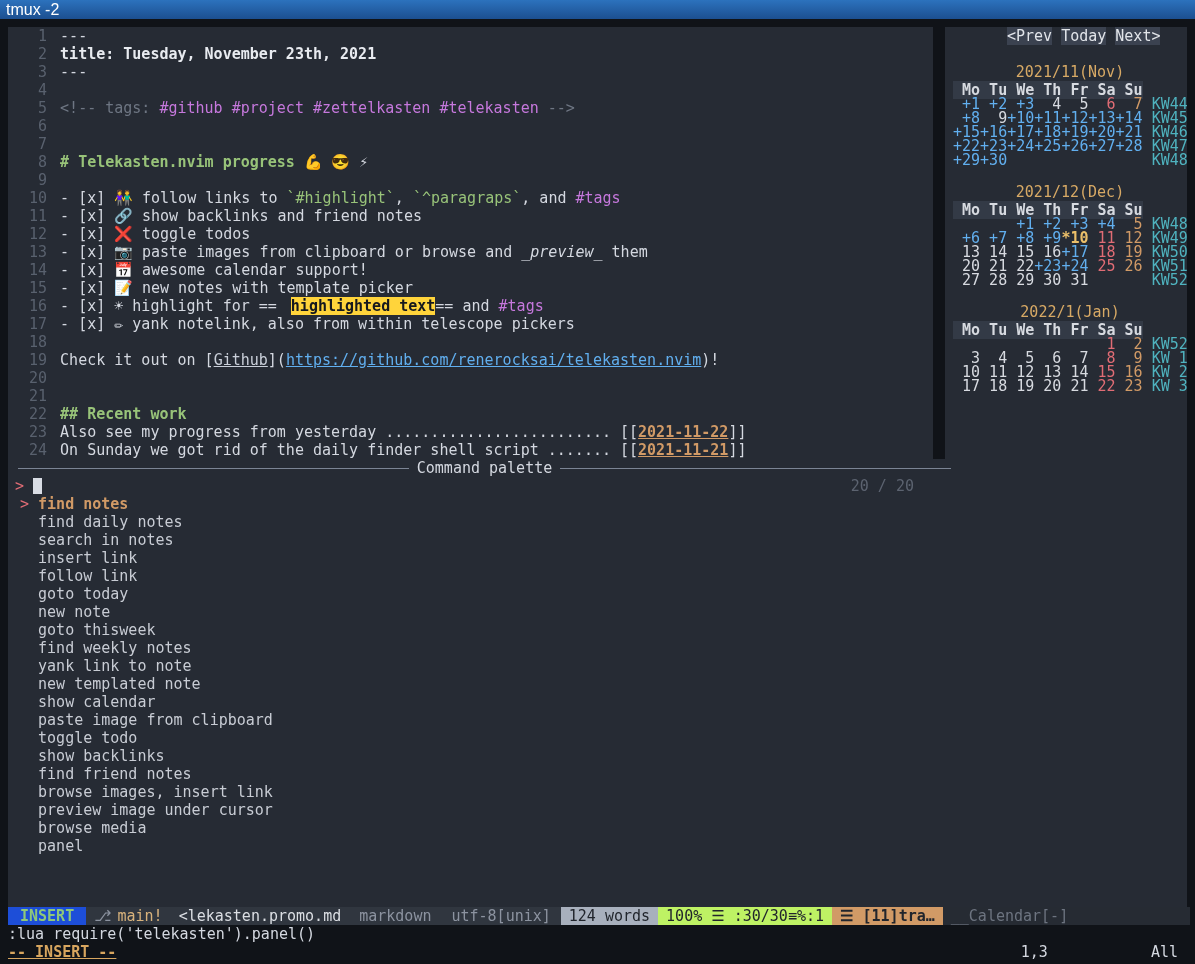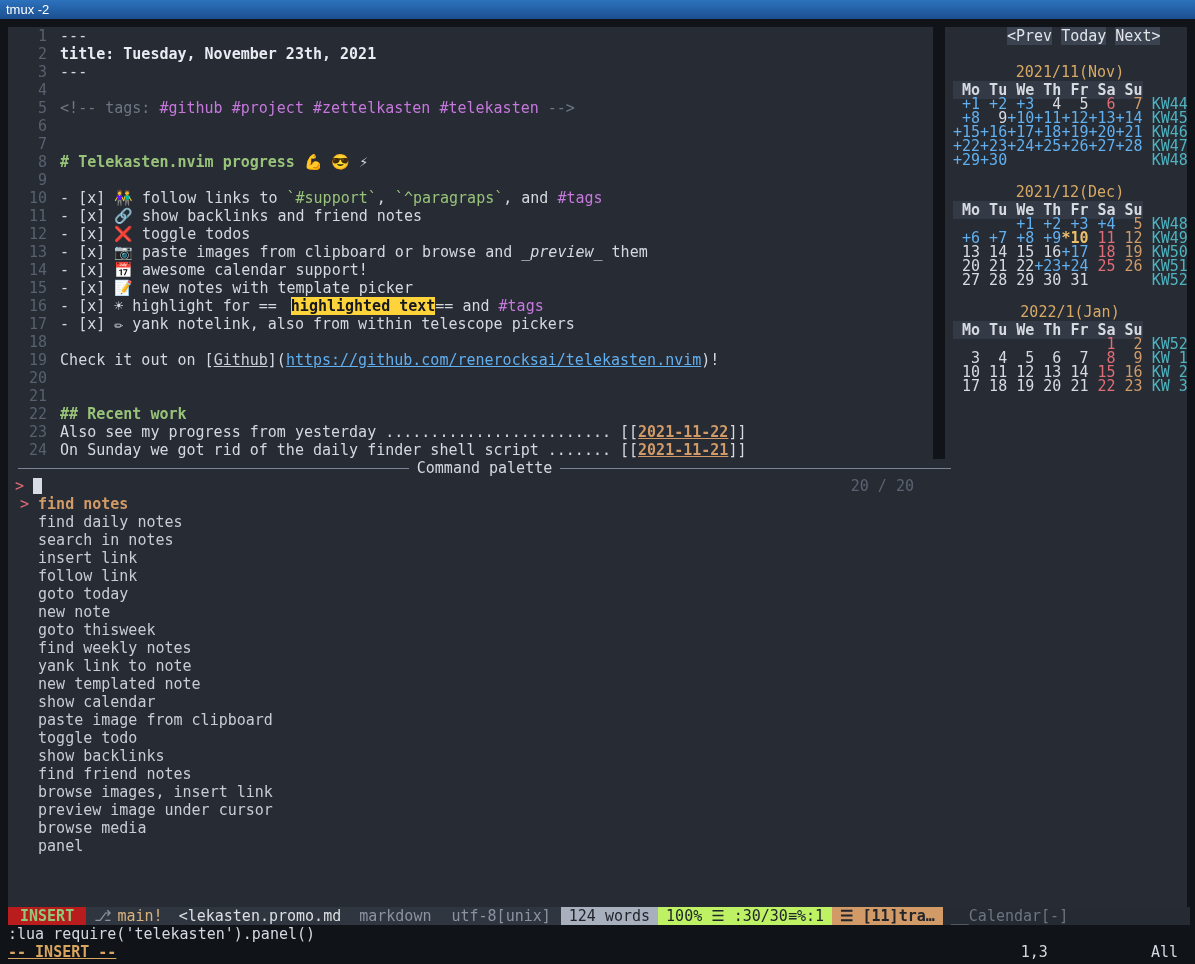--- a/index.html
+++ b/index.html
@@ -2,21 +2,21 @@
 <html><head>
 <meta charset="utf-8">
 <style>
   html,body{margin:0;padding:0;background:#000;}
   #root{position:relative;width:1195px;height:964px;overflow:hidden;
         font-family:"DejaVu Sans Mono",monospace;font-size:15px;line-height:18px;
         -webkit-font-smoothing:antialiased;}
   
   .titlebar{position:absolute;left:0;top:0;width:100%;height:19px;
     background:linear-gradient(#2c72bd,#1c4f90);color:#fff;
-    font-family:"Liberation Sans",sans-serif;font-size:13px;line-height:19px;
+    font-family:"Liberation Sans",sans-serif;font-size:16px;line-height:19px;
     padding-left:6px;box-sizing:border-box;}
   
   .term{position:absolute;left:0;top:19px;width:1195px;height:945px;background:#101318;}
   .screen{position:absolute;left:8px;top:8px;width:1179px;height:898px;background:#262b34;}
   
   .editor{position:absolute;left:0;top:0;width:925px;height:432px;overflow:hidden;}
   .eline{height:18px;white-space:pre;padding-left:12px;color:#d4d8e0;}
   .lnum{color:#59616e;margin-right:13px;}
   .s-b{color:#d4d8e0;}
   .s-bold{color:#e8ebf0;font-weight:700;}
@@ -54,21 +54,21 @@
   .pal-prompt{display:flex;height:18px;padding-left:7px;white-space:pre;align-items:center;}
   .pal-caret{color:#e06c75;white-space:pre;}
   .cursor{display:inline-block;width:9px;height:16px;background:#d8dce4;}
   .pal-count{margin-left:auto;margin-right:47px;color:#5c6370;}
   .pal-item{height:18px;white-space:pre;padding-left:12px;color:#c8ccd4;}
   .pal-item.sel .pal-label{color:#d19a66;font-weight:700;}
   
   .statusline{position:absolute;left:0;bottom:0;width:1179px;height:18px;background:#30363f;
     display:flex;align-items:stretch;line-height:18px;white-space:pre;}
   .sl-seg{flex:none;padding:0 8px;}
-  .sl-mode{background:#b91c1c;color:#8fc879;font-weight:700;padding:0 12px;}
+  .sl-mode{background:#1d4ed8;color:#8fc879;font-weight:700;padding:0 12px;}
   .sl-branch{color:#d8b27c;}
   .sl-bicon{color:#8c93a0;margin-right:6px;}
   .sl-file{color:#dcdfe4;padding:0 8px;}
   .sl-dim{color:#8c93a0;padding:0 10px;}
   .sl-spacer{flex:1;min-width:0;}
   .sl-light{background:#a8b0bd;color:#21252c;}
   .sl-light2{background:#bef264;color:#21252c;}
   .sl-tab{background:#d19a66;color:#21252c;font-weight:700;}
   .sl-calstat{width:247px;box-sizing:border-box;background:#262b33;color:#6d7480;}
   
@@ -91,21 +91,21 @@
       <div class="editor" id="editor">
           <div class="eline"><span class="lnum">  1</span><span class="s-b">---</span></div>
           <div class="eline"><span class="lnum">  2</span><span class="s-bold">title: Tuesday, November 23th, 2021</span></div>
           <div class="eline"><span class="lnum">  3</span><span class="s-b">---</span></div>
           <div class="eline"><span class="lnum">  4</span></div>
           <div class="eline"><span class="lnum">  5</span><span class="s-cm">&lt;!-- tags: </span><span class="s-tag">#github</span><span class="s-cm"> </span><span class="s-tag">#project</span><span class="s-cm"> </span><span class="s-tag">#zettelkasten</span><span class="s-cm"> </span><span class="s-tag">#telekasten</span><span class="s-cm"> --&gt;</span></div>
           <div class="eline"><span class="lnum">  6</span></div>
           <div class="eline"><span class="lnum">  7</span></div>
           <div class="eline"><span class="lnum">  8</span><span class="s-h"># Telekasten.nvim progress</span><span class="s-b"> 💪 😎 ⚡</span></div>
           <div class="eline"><span class="lnum">  9</span></div>
-          <div class="eline"><span class="lnum"> 10</span><span class="s-b">- [x] 👫 follow links to </span><span class="s-code">`#support`</span><span class="s-b">, </span><span class="s-code">`^paragraps`</span><span class="s-b">, and </span><span class="s-tag">#tags</span></div>
+          <div class="eline"><span class="lnum"> 10</span><span class="s-b">- [x] 👫 follow links to </span><span class="s-code">`#highlight`</span><span class="s-b">, </span><span class="s-code">`^paragraps`</span><span class="s-b">, and </span><span class="s-tag">#tags</span></div>
           <div class="eline"><span class="lnum"> 11</span><span class="s-b">- [x] 🔗 show backlinks and friend notes</span></div>
           <div class="eline"><span class="lnum"> 12</span><span class="s-b">- [x] ❌ toggle todos</span></div>
           <div class="eline"><span class="lnum"> 13</span><span class="s-b">- [x] 📷 paste images from clipboard or browse and </span><span class="s-it">_preview_</span><span class="s-b"> them</span></div>
           <div class="eline"><span class="lnum"> 14</span><span class="s-b">- [x] 📅 awesome calendar support!</span></div>
           <div class="eline"><span class="lnum"> 15</span><span class="s-b">- [x] 📝 new notes with template picker</span></div>
           <div class="eline"><span class="lnum"> 16</span><span class="s-b">- [x] ☀ highlight for </span><span class="s-b">==</span><span class="s-hl">highlighted text</span><span class="s-b">==</span><span class="s-b"> and </span><span class="s-tag">#tags</span></div>
           <div class="eline"><span class="lnum"> 17</span><span class="s-b">- [x] ✏ yank notelink, also from within telescope pickers</span></div>
           <div class="eline"><span class="lnum"> 18</span></div>
           <div class="eline"><span class="lnum"> 19</span><span class="s-b">Check it out on [</span><span class="s-lt">Github</span><span class="s-b">](</span><span class="s-url">https://github.com/renerocksai/telekasten.nvim</span><span class="s-b">)!</span></div>
           <div class="eline"><span class="lnum"> 20</span></div>

